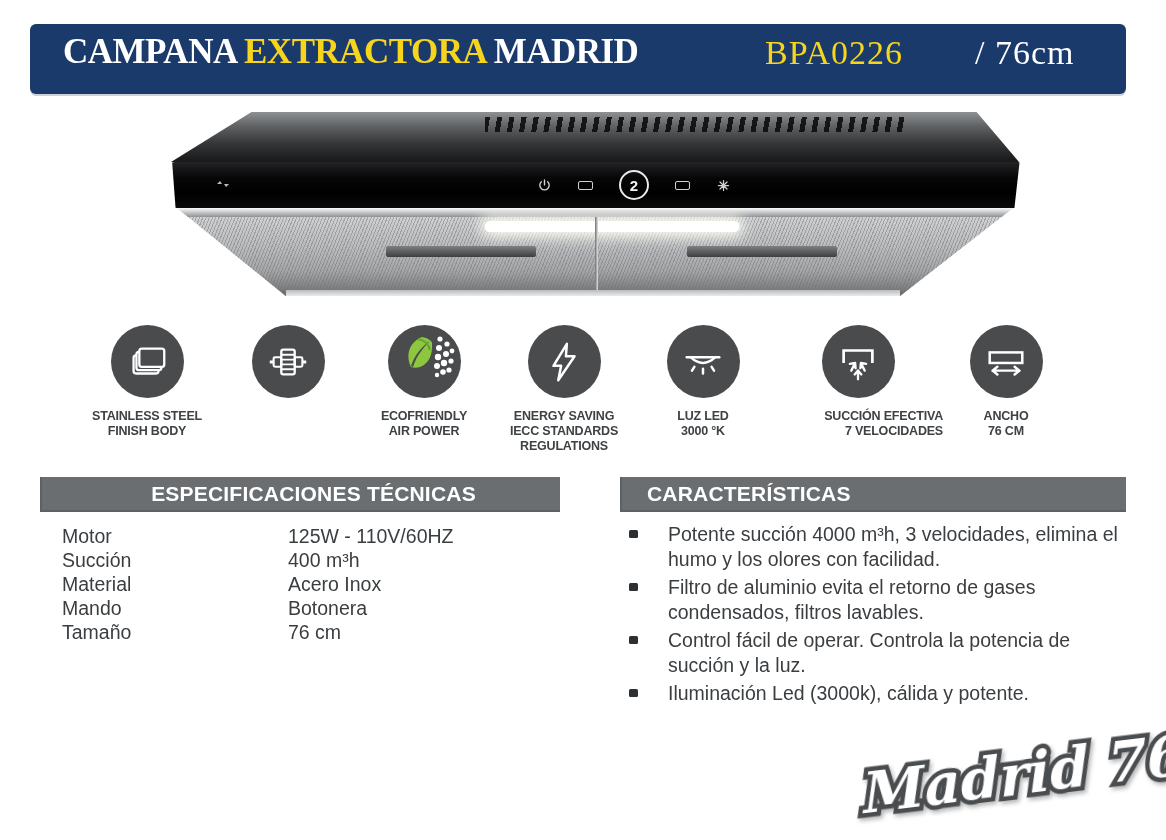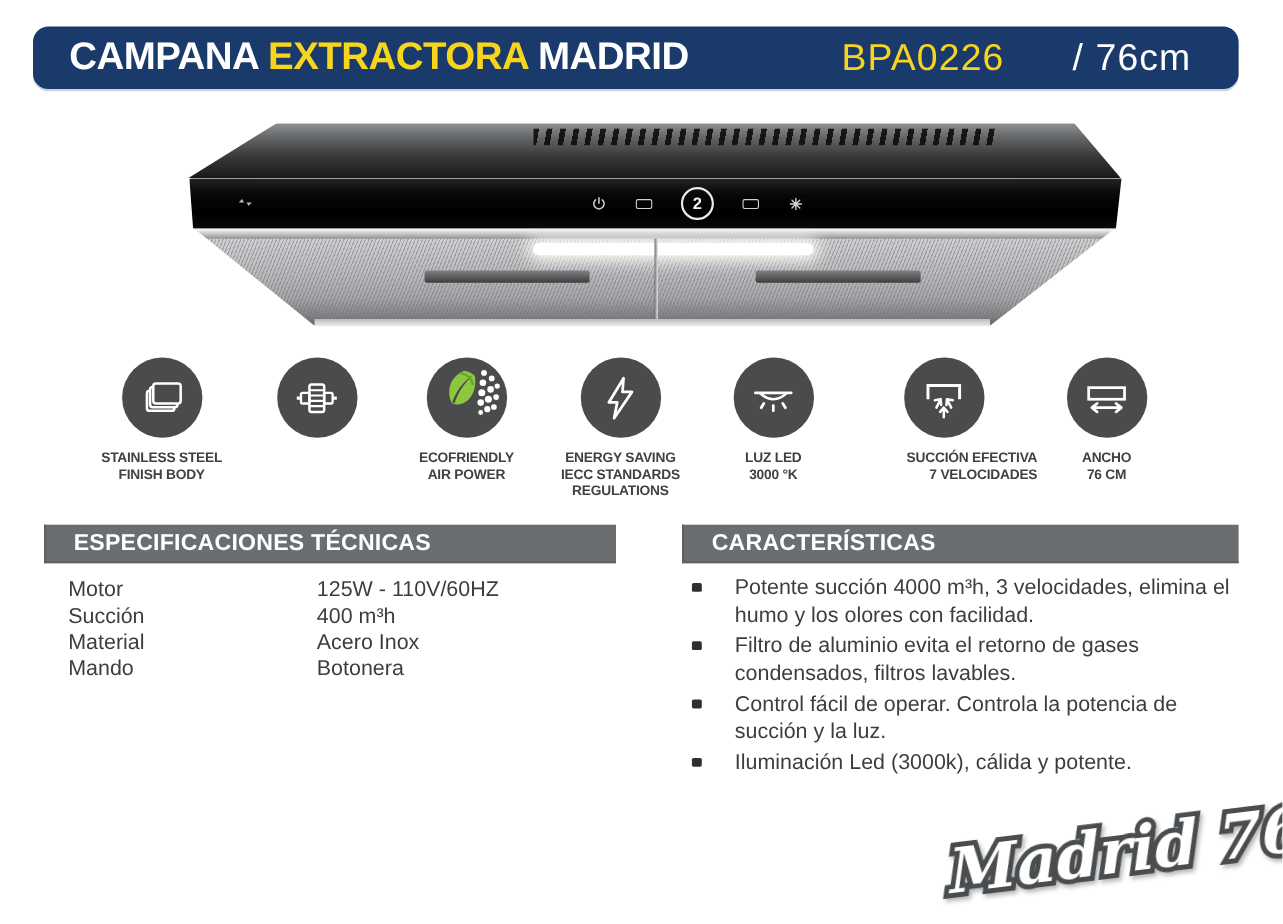--- a/index.html
+++ b/index.html
@@ -1,21 +1,21 @@
 <!DOCTYPE html>
 <html><head>
 <meta charset="utf-8">
 <style>
   html,body{margin:0;padding:0;background:#fff;}
   .canvas{position:relative;width:1166px;height:840px;background:#ffffff;overflow:hidden;
           font-family:"Liberation Sans", sans-serif;color:#3a3e40;}
 
   
-  .header-bar{position:absolute;left:30px;top:24px;width:1096px;height:57px;
-              background:#1a3a6c;border-radius:14px;box-shadow:0 2px 0 #ccd1da;}
+  .header-bar{position:absolute;left:30px;top:24px;width:1096px;height:70px;
+              background:#1a3a6c;border-radius:6px;box-shadow:0 2px 0 #ccd1da;font-family:Liberation Serif, serif;}
   .header-title{position:absolute;left:33px;top:8px;font-size:35px;font-weight:700;
                 letter-spacing:-0.5px;color:#fff;white-space:nowrap;}
   .t-accent{color:#f7d51d;}
   .header-model{position:absolute;left:735px;top:10px;font-size:34px;font-weight:400;
                 color:#f7d51d;letter-spacing:1px;}
   .header-size{position:absolute;left:945px;top:10px;font-size:34px;font-weight:400;
                color:#ffffff;letter-spacing:1px;}
 
   
   .hood{position:absolute;left:165px;top:112px;width:860px;height:185px;}
@@ -62,21 +62,21 @@
   .feature-circle{width:73px;height:73px;border-radius:50%;background:#4a4b4d;
                   margin:0 auto;display:flex;align-items:center;justify-content:center;
                   position:relative;overflow:hidden;}
   .feature-label{margin-top:11px;font-size:12.5px;font-weight:700;color:#3e4244;
                  line-height:15px;letter-spacing:-0.2px;}
 
   
   .section-bar{position:absolute;top:477px;height:35px;background:#6a6e71;
                display:flex;align-items:center;border-left:2px solid #5d6164;
                border-bottom:2px solid #5d6164;box-sizing:border-box;}
-  .bar-specs{left:40px;width:520px;}
+  .bar-specs{left:40px;width:520px;justify-content:center;}
   .bar-chars{left:620px;width:506px;}
   .section-bar span{padding-left:25px;color:#fff;font-size:21px;font-weight:700;
                     letter-spacing:0.2px;}
 
   
   .spec-list{position:absolute;left:40px;top:524px;width:520px;font-size:19.5px;}
   .spec-row{display:flex;line-height:24px;}
   .spec-label{width:248px;padding-left:22px;box-sizing:border-box;}
   .spec-value{flex:1;}
 
@@ -271,20 +271,24 @@
       <div class="spec-value">400 m³h</div>
     </div>
     <div class="spec-row">
       <div class="spec-label">Material</div>
       <div class="spec-value">Acero Inox</div>
     </div>
     <div class="spec-row">
       <div class="spec-label">Mando</div>
       <div class="spec-value">Botonera</div>
     </div>
+    <div class="spec-row">
+      <div class="spec-label">Tamaño</div>
+      <div class="spec-value">76 cm</div>
+    </div>
   </div>
 
   <ul class="char-list">
     <li>Potente succión 4000 m³h, 3 velocidades, elimina el humo y los olores con facilidad.</li>
     <li>Filtro de aluminio evita el retorno de gases condensados, filtros lavables.</li>
     <li>Control fácil de operar. Controla la potencia de succión y la luz.</li>
     <li>Iluminación Led (3000k), cálida y potente.</li>
   </ul>
 
   <div class="script-logo">Madrid 76</div>

